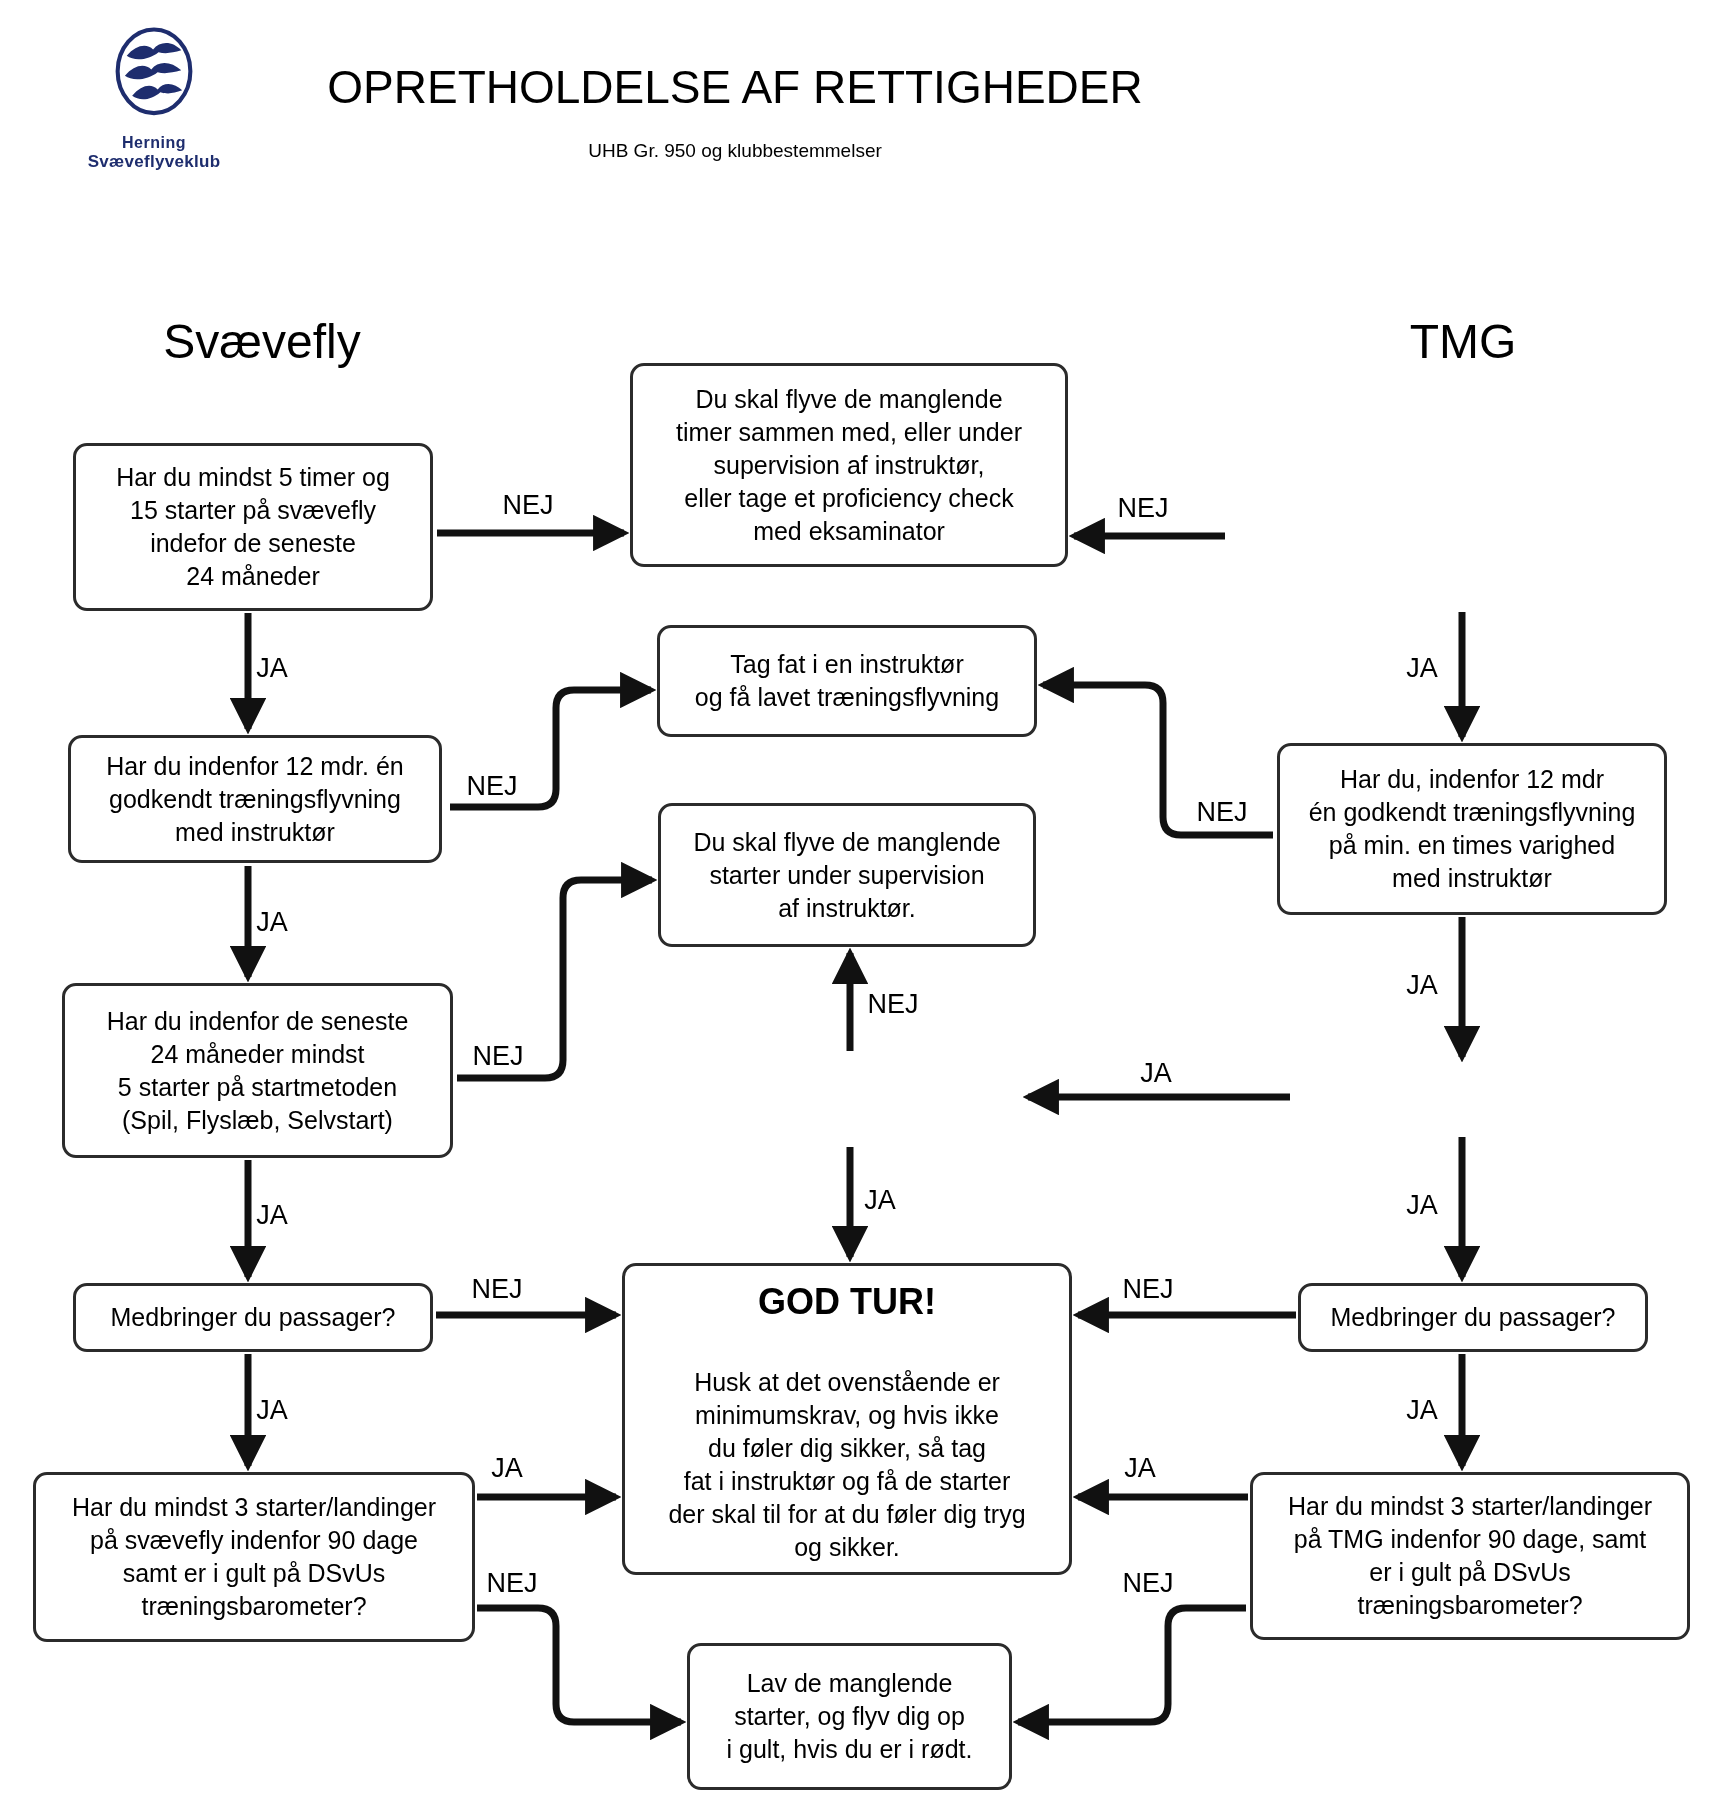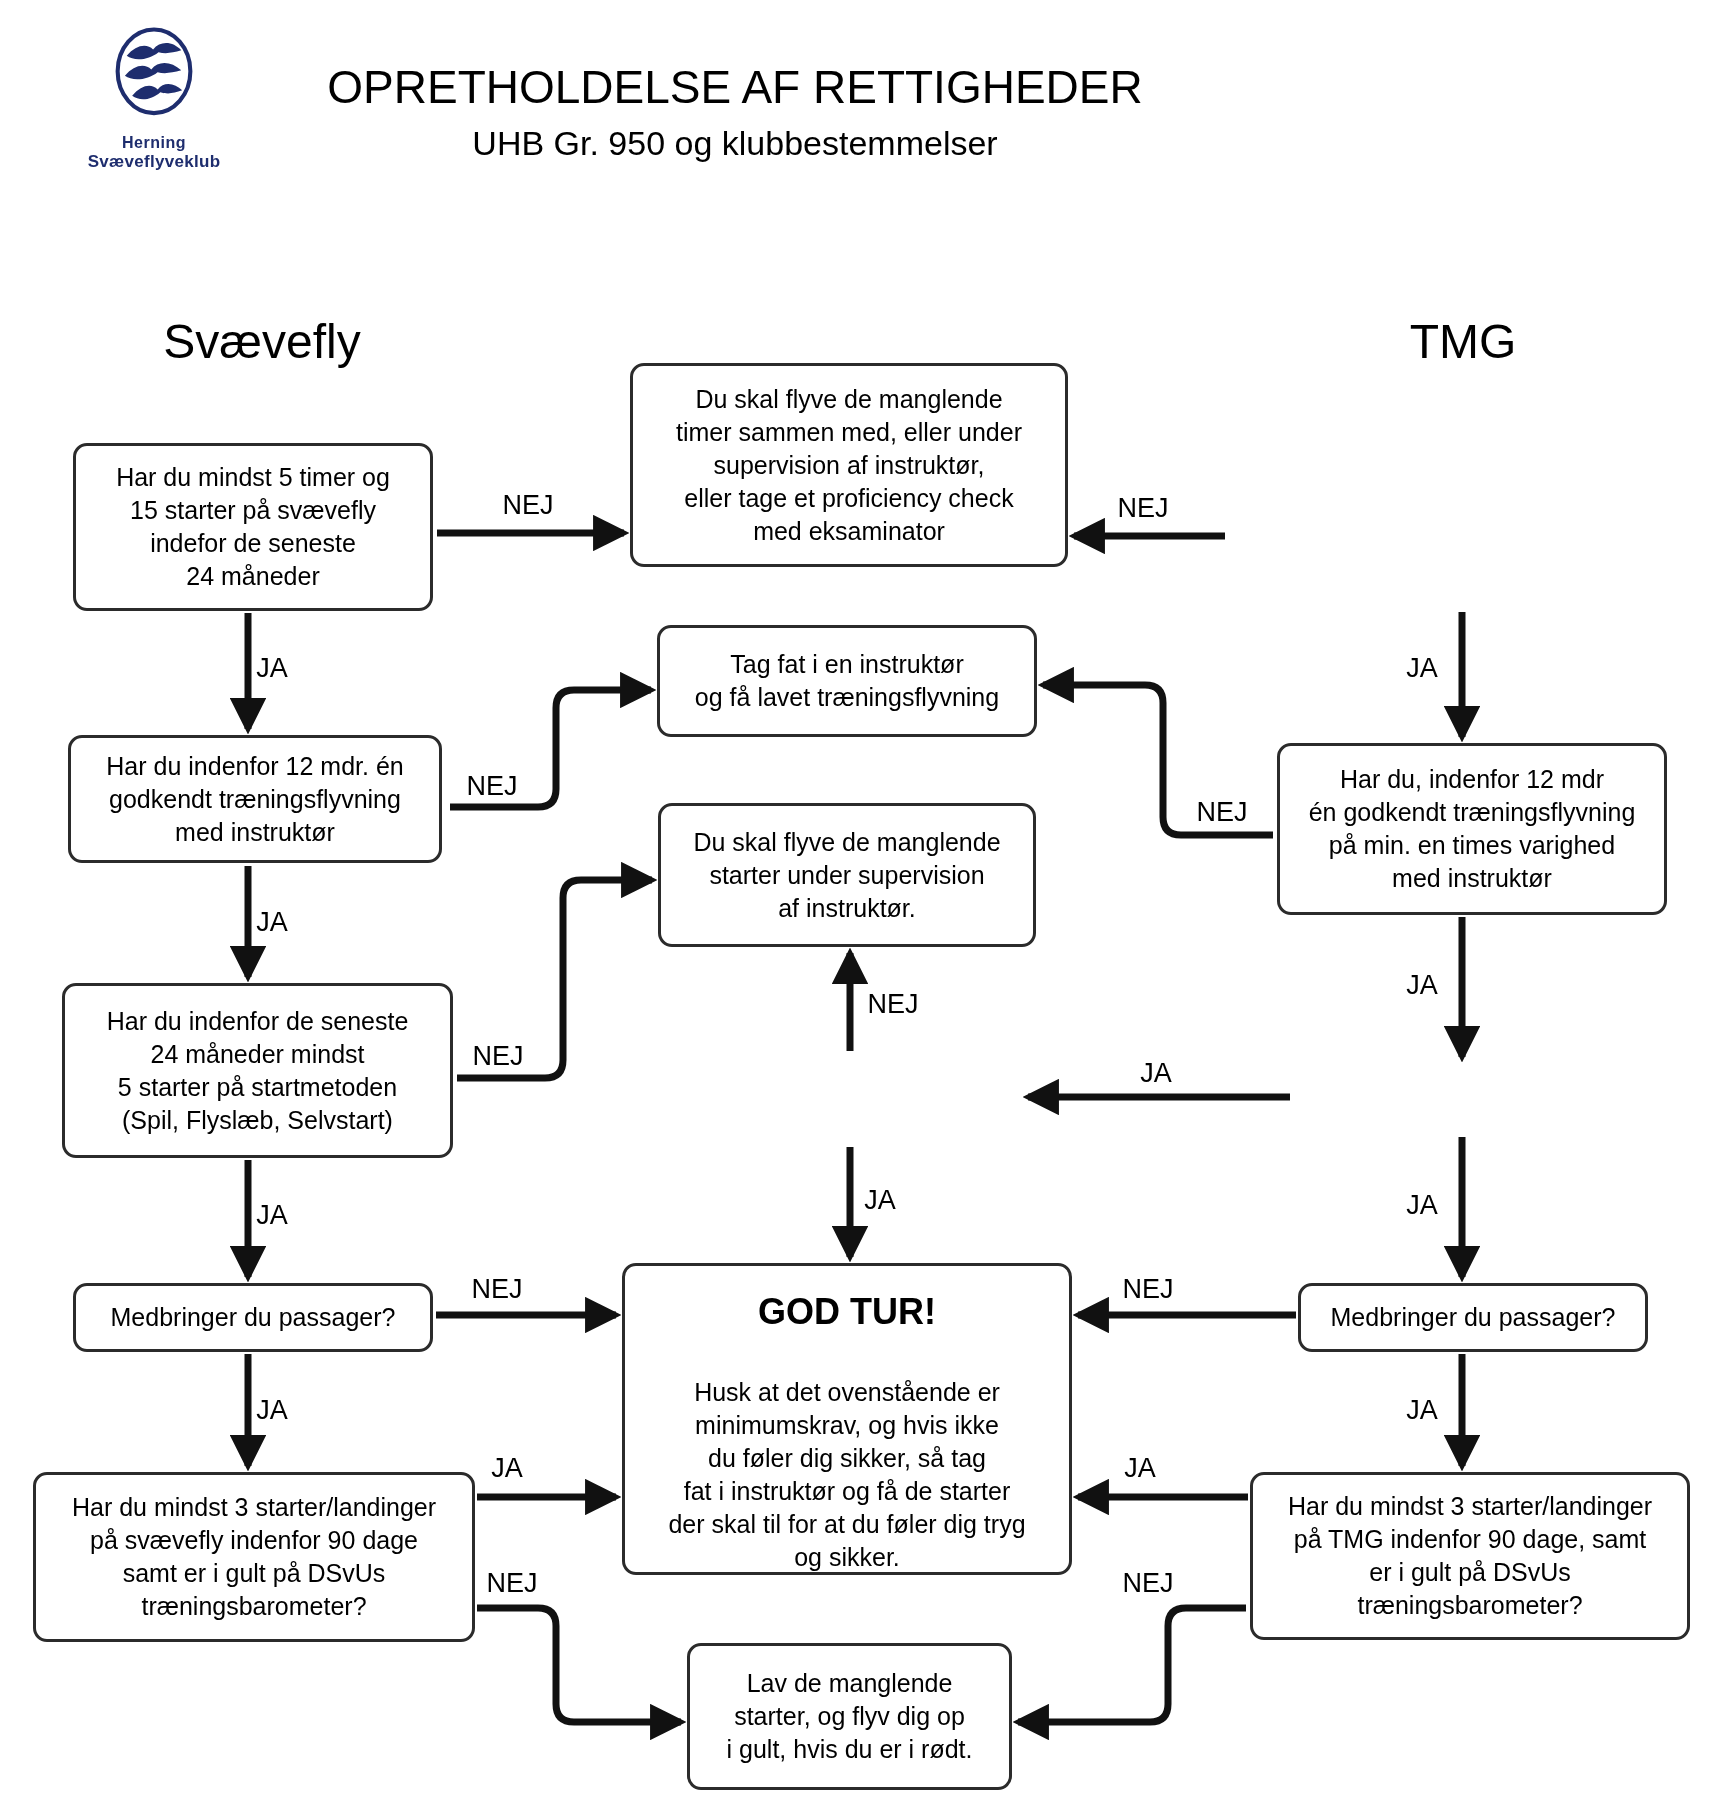--- a/index.html
+++ b/index.html
@@ -19,31 +19,31 @@
   }
   .col-header{
     position:absolute;transform:translate(-50%,-50%);
     font-size:48px;color:#000;white-space:nowrap;
   }
   #title{
     position:absolute;left:735px;top:60px;transform:translateX(-50%);
     font-size:46px;white-space:nowrap;
   }
   #subtitle{
-    position:absolute;left:735px;top:124px;transform:translateX(-50%);
-    font-size:34px;white-space:nowrap;
+    position:absolute;left:735px;top:140px;transform:translateX(-50%);
+    font-size:19px;white-space:nowrap;
   }
   #logo{position:absolute;left:86px;top:24px;width:136px;text-align:center;}
   #logo .logo-text1{font-size:16px;font-weight:bold;letter-spacing:.5px;margin-top:6px;}
   #logo .logo-text2{font-size:17px;font-weight:bold;letter-spacing:.3px;}
   #arrows{position:absolute;left:0;top:0;width:1732px;height:1809px;}
   #arrows path.shaft{fill:none;stroke:#111;stroke-width:7;stroke-linejoin:round;}
   .godtur-title{font-size:36px;font-weight:bold;line-height:40px;}
   .godtur-body{font-size:25px;line-height:33px;white-space:pre-line;}
-  #box-godtur{flex-direction:column;justify-content:flex-start;padding-top:26px;gap:44px;}
+  #box-godtur{flex-direction:column;justify-content:flex-start;padding-top:16px;gap:44px;}
 </style>
 </head>
 <body>
 
 <div id="canvas">
 
   <svg id="arrows" viewBox="0 0 1732 1809" xmlns="http://www.w3.org/2000/svg">
     <defs>
       <marker id="ah" viewBox="0 0 10 10" refX="8.5" refY="5" markerWidth="5.2" markerHeight="5.2" orient="auto" markerUnits="strokeWidth">
         <path d="M0 0 L10 5 L0 10 Z" fill="#111"></path>

